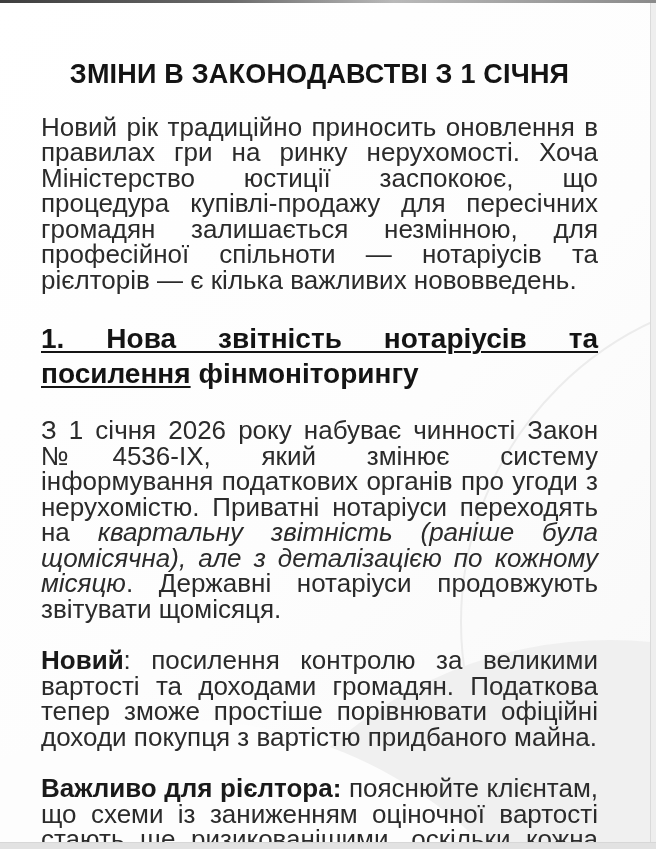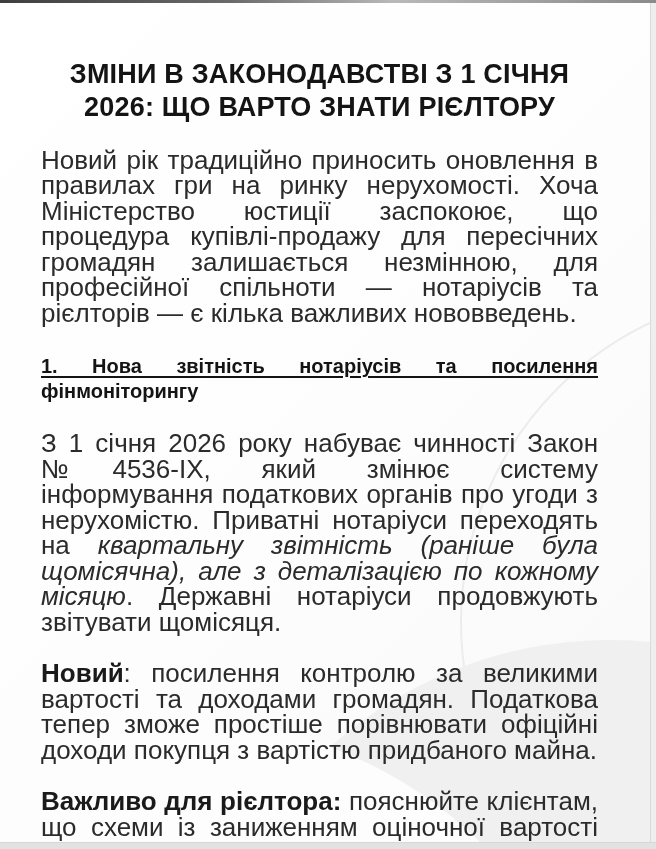--- a/index.html
+++ b/index.html
@@ -68,21 +68,21 @@
   p.body {
     margin: 0 0 26px 0;
     font-size: 26px;
     line-height: 25.5px;
     text-align: justify;
   }
 
   h2.section-heading {
     margin: 28px 0 27px 0;
     color: #141414;
-    font-size: 20px;
+    font-size: 28px;
     font-weight: 700;
     line-height: 1.25;
     text-align: justify;
   }
   h2.section-heading .u {
     text-decoration: underline;
     text-decoration-thickness: 1.5px;
     text-underline-offset: 3px;
   }
 
@@ -96,21 +96,20 @@
 
   <div class="edge-top"></div>
   <div class="deco circle-outline"></div>
   <div class="deco circle-fill"></div>
   <div class="deco circle-white"></div>
 
   <div class="content">
 
     <h1 class="title">
       <span class="tl">ЗМІНИ В ЗАКОНОДАВСТВІ З 1 СІЧНЯ</span>
-      <span class="tl">2026: ЩО ВАРТО ЗНАТИ РІЄЛТОРУ</span>
     </h1>
 
     <p class="body">Новий рік традиційно приносить оновлення в правилах гри на ринку нерухомості. Хоча Міністерство юстиції заспокоює, що процедура купівлі-продажу для пересічних громадян залишається незмінною, для професійної спільноти — нотаріусів та рієлторів — є кілька важливих нововведень.</p>
 
     <h2 class="section-heading">
       <span class="u">1. Нова звітність нотаріусів та посилення</span>
       <span>фінмоніторингу</span>
     </h2>
 
     <p class="body">

